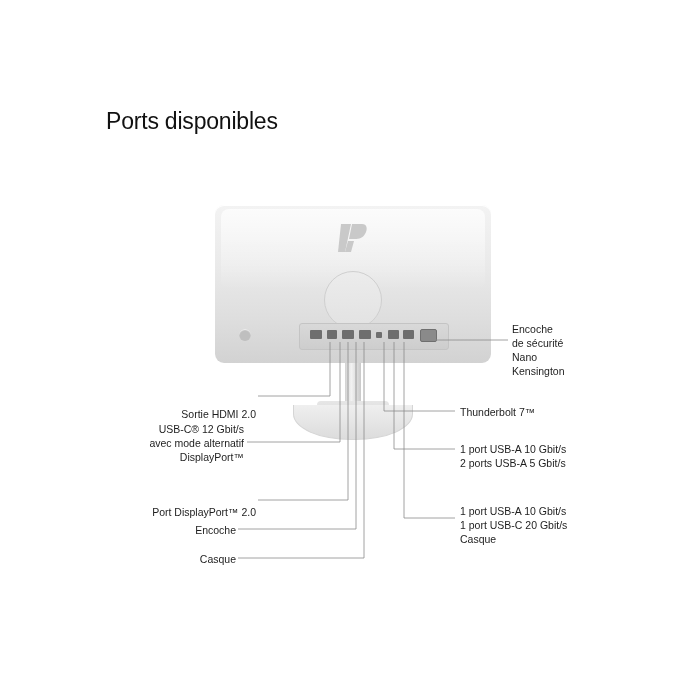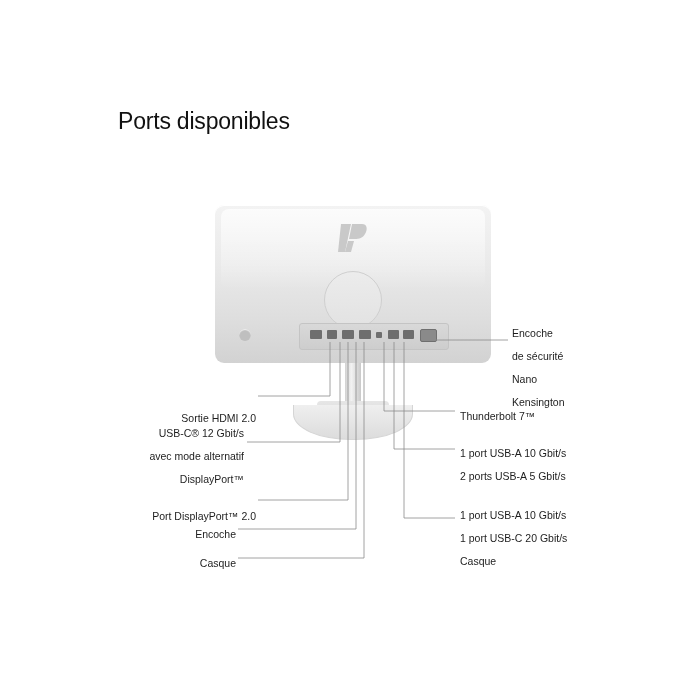--- a/index.html
+++ b/index.html
@@ -11,21 +11,21 @@
     width: 700px;
     height: 700px;
     position: relative;
     overflow: hidden;
     font-family: "Liberation Sans", sans-serif;
     color: #222222;
   }
 
   .title {
     position: absolute;
-    left: 118px;
+    left: 106px;
     top: 108px;
     font-size: 23px;
     font-weight: 400;
     letter-spacing: -0.2px;
     color: #111111;
   }
 
   
   .monitor-wrap {
     position: absolute;
@@ -157,21 +157,21 @@
     width: 72px;
     height: 10px;
     border-radius: 4px 4px 0 0;
     background: linear-gradient(180deg,#e6e6e6,#e0e0e0);
   }
 
   
   .callout {
     position: absolute;
     font-size: 10.5px;
-    line-height: 23px;
+    line-height: 14px;
     color: #1d1d1d;
     white-space: pre-line;
   }
   .callout.right { text-align: left; }
   .callout.left  { text-align: right; }
 
   svg.leaders {
     position: absolute;
     left: 0;
     top: 0;

